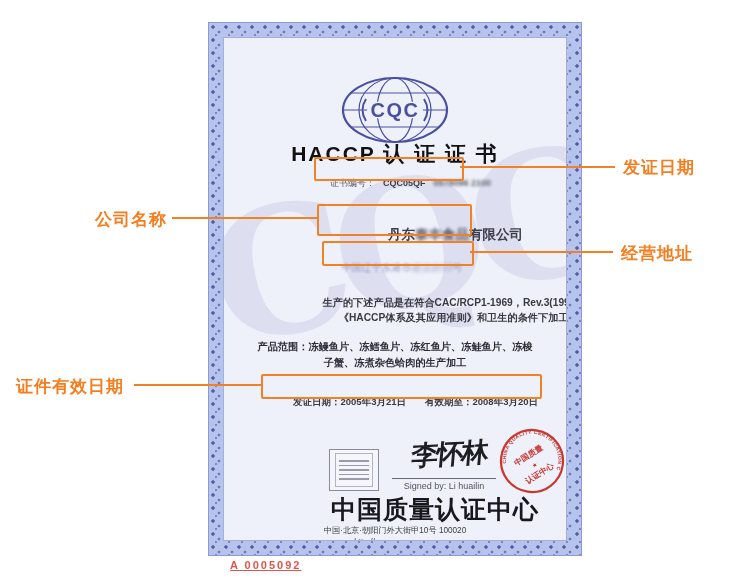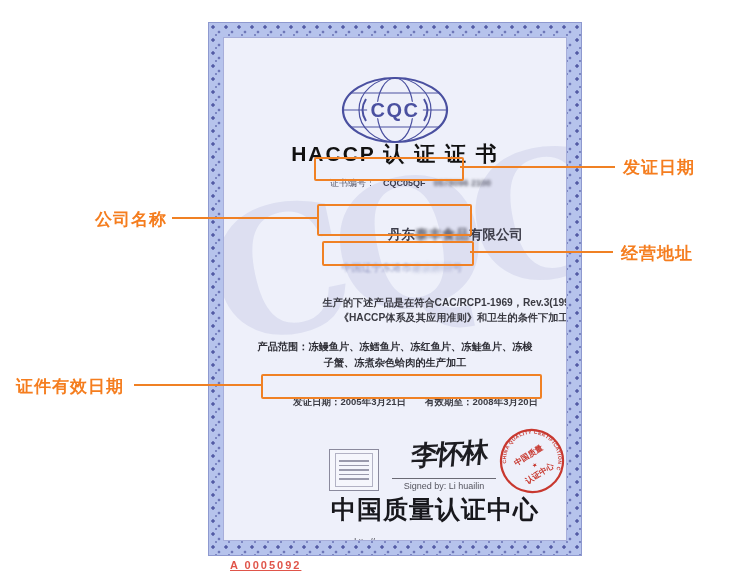--- a/index.html
+++ b/index.html
@@ -177,20 +177,21 @@
         </text>
         <g transform="rotate(-40 33 33)" fill="#c8382f">
           <text x="33" y="29" text-anchor="middle" font-size="8" font-weight="bold">中国质量</text>
           <text x="33" y="40" text-anchor="middle" font-size="6">★</text>
           <text x="33" y="50" text-anchor="middle" font-size="8" font-weight="bold">认证中心</text>
         </g>
       </svg>
     </div>
 
     <div class="org-name">中国质量认证中心</div>
+    <div class="org-addr">中国·北京·朝阳门外大街甲10号  100020</div>
     <div class="org-url">http://www.cqc.com.cn</div>
 
   </div>
 </div>
 
 <div class="abox" style="left:314px;top:157px;width:146px;height:20px;"></div>
 <div class="abox" style="left:317px;top:204px;width:151px;height:28px;"></div>
 <div class="abox" style="left:322px;top:241px;width:148px;height:21px;"></div>
 <div class="abox" style="left:261px;top:374px;width:277px;height:21px;"></div>
 

